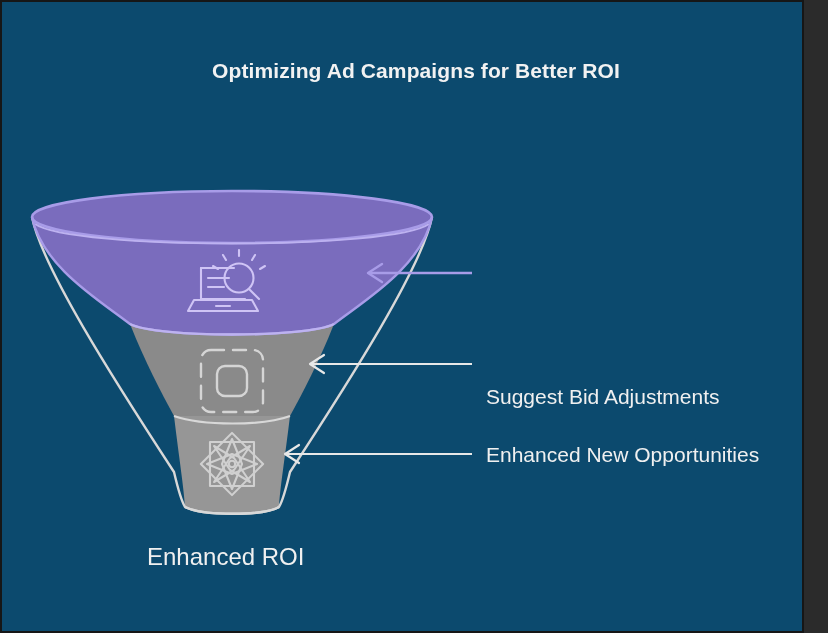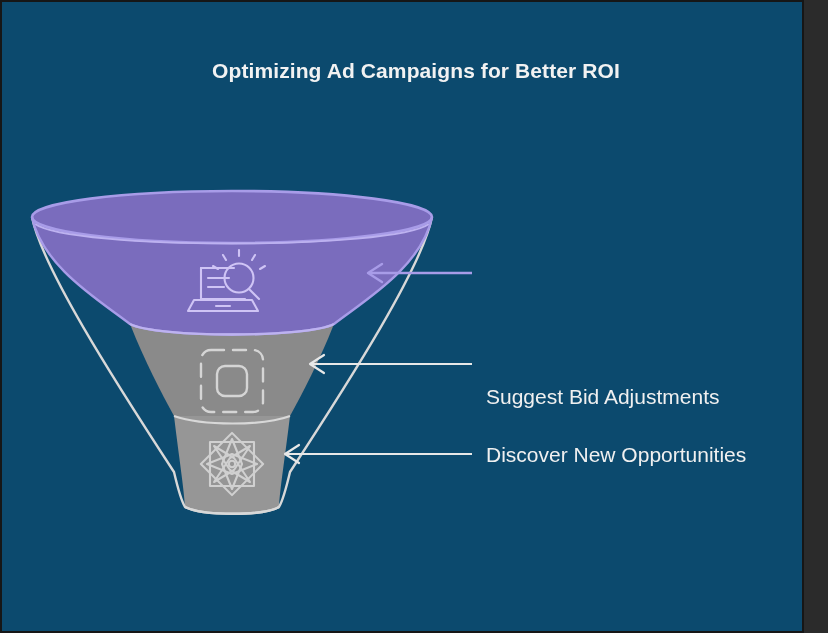--- a/index.html
+++ b/index.html
@@ -185,16 +185,17 @@
 
     <g>
       <line x1="470" y1="452" x2="285" y2="452" stroke="#e8e8e8" stroke-width="2.2"></line>
       <path d="M 297,443 L 283,452 L 297,461" fill="none" stroke="#e8e8e8" stroke-width="2.2" stroke-linecap="round" stroke-linejoin="round"></path>
     </g>
   </svg>
 
 
   <div class="side-label" id="label-1">Suggest Bid Adjustments</div>
 
-  <div class="side-label" id="label-2">Discover New Opportunities</div>
-
+  <div class="side-label" id="label-2">Enhanced New Opportunities</div>
+
+  <div id="bottom-label">Enhanced ROI</div>
 
 </div>
 
 </body></html>

